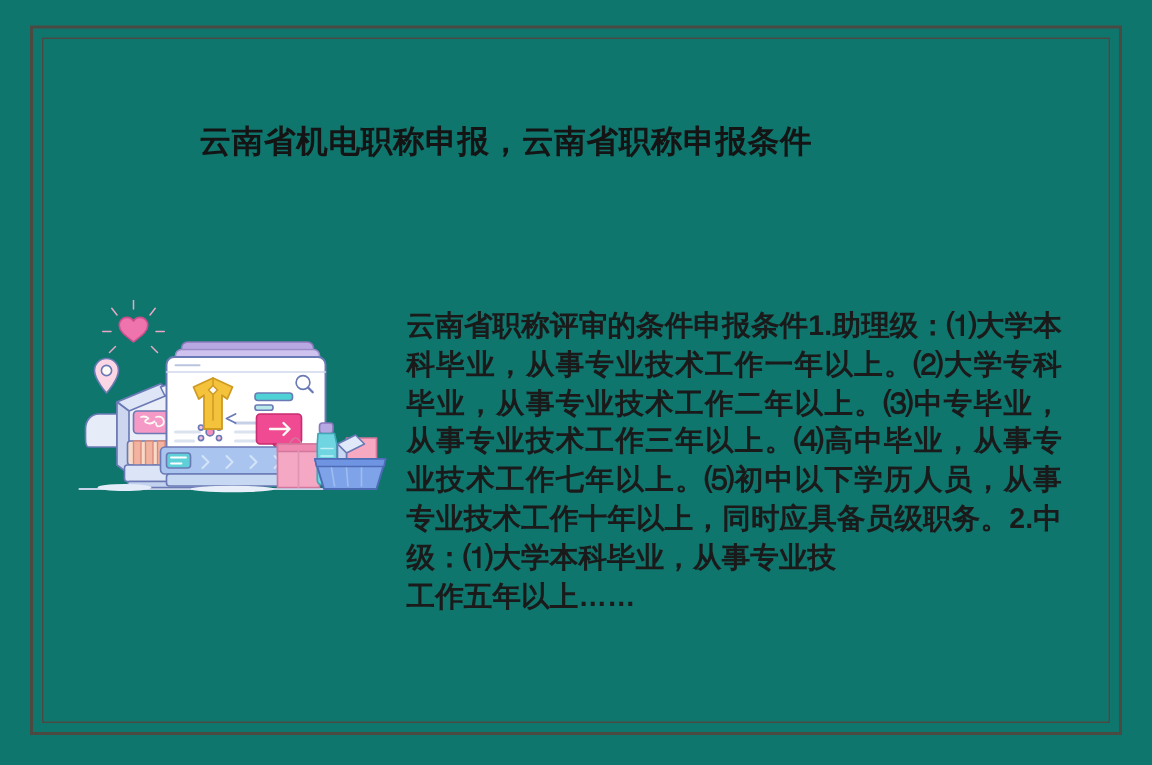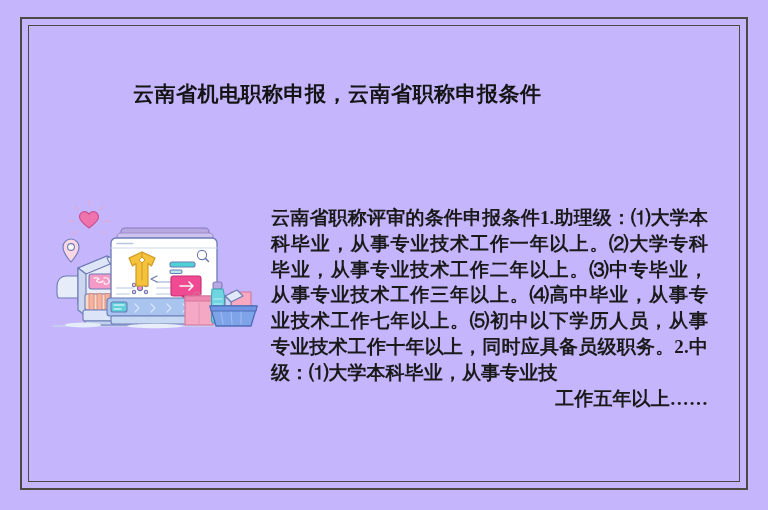--- a/index.html
+++ b/index.html
@@ -10,22 +10,21 @@
     width: 768px;
     height: 510px;
     background: #fdfaf5;
     font-family: "Liberation Sans", "DejaVu Sans", sans-serif;
     overflow: hidden;
   }
   .page {
     position: relative;
     width: 768px;
     height: 510px;
-    background: #c4b5fd;
-    font-family: Liberation Serif, serif;
+    background: #0f766e;
   }
   
   .frame-outer {
     position: absolute;
     left: 20px;
     top: 17px;
     width: 728px;
     height: 473px;
     border: 2px solid #4a4a42;
     box-sizing: border-box;
@@ -74,21 +73,21 @@
     text-justify: inter-character;
     letter-spacing: 0.1px;
   }
   .body-text::after {
     content: "";
     display: inline-block;
     width: 100%;
   }
   .body-last {
     display: block;
-    text-align: right;
+    text-align: left;
     letter-spacing: 0.1px;
   }
 </style>
 </head>
 <body>
 
 <div class="page">
 
   <div class="frame-outer"></div>
   <div class="frame-inner"></div>

